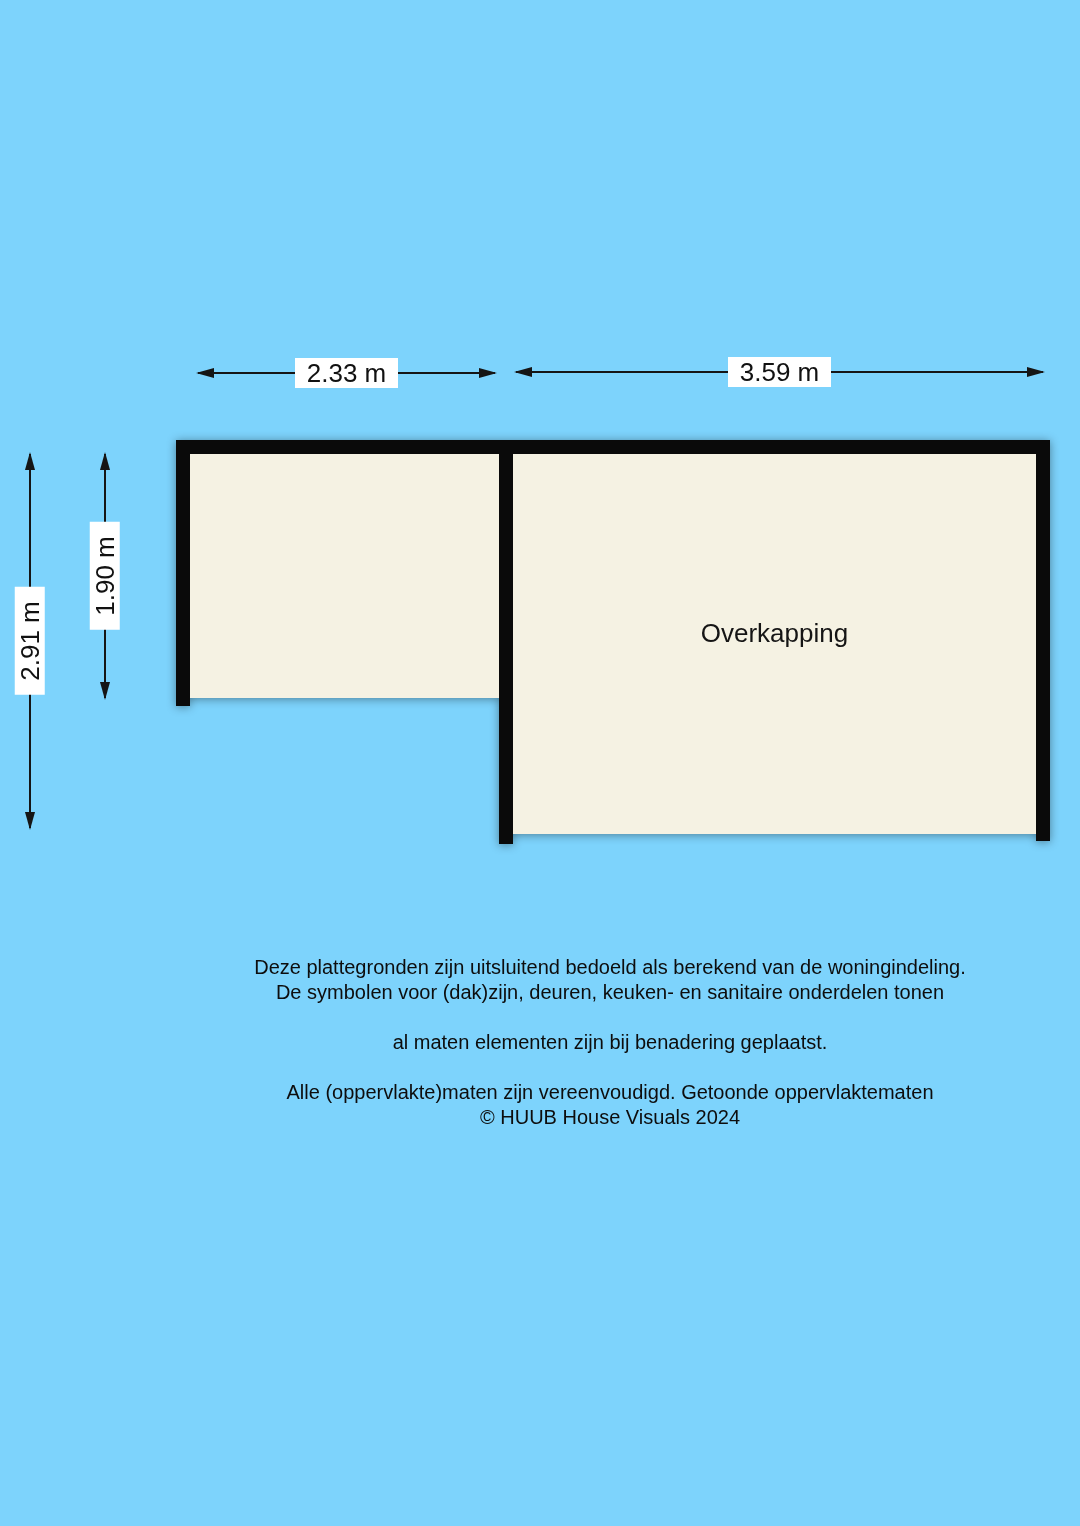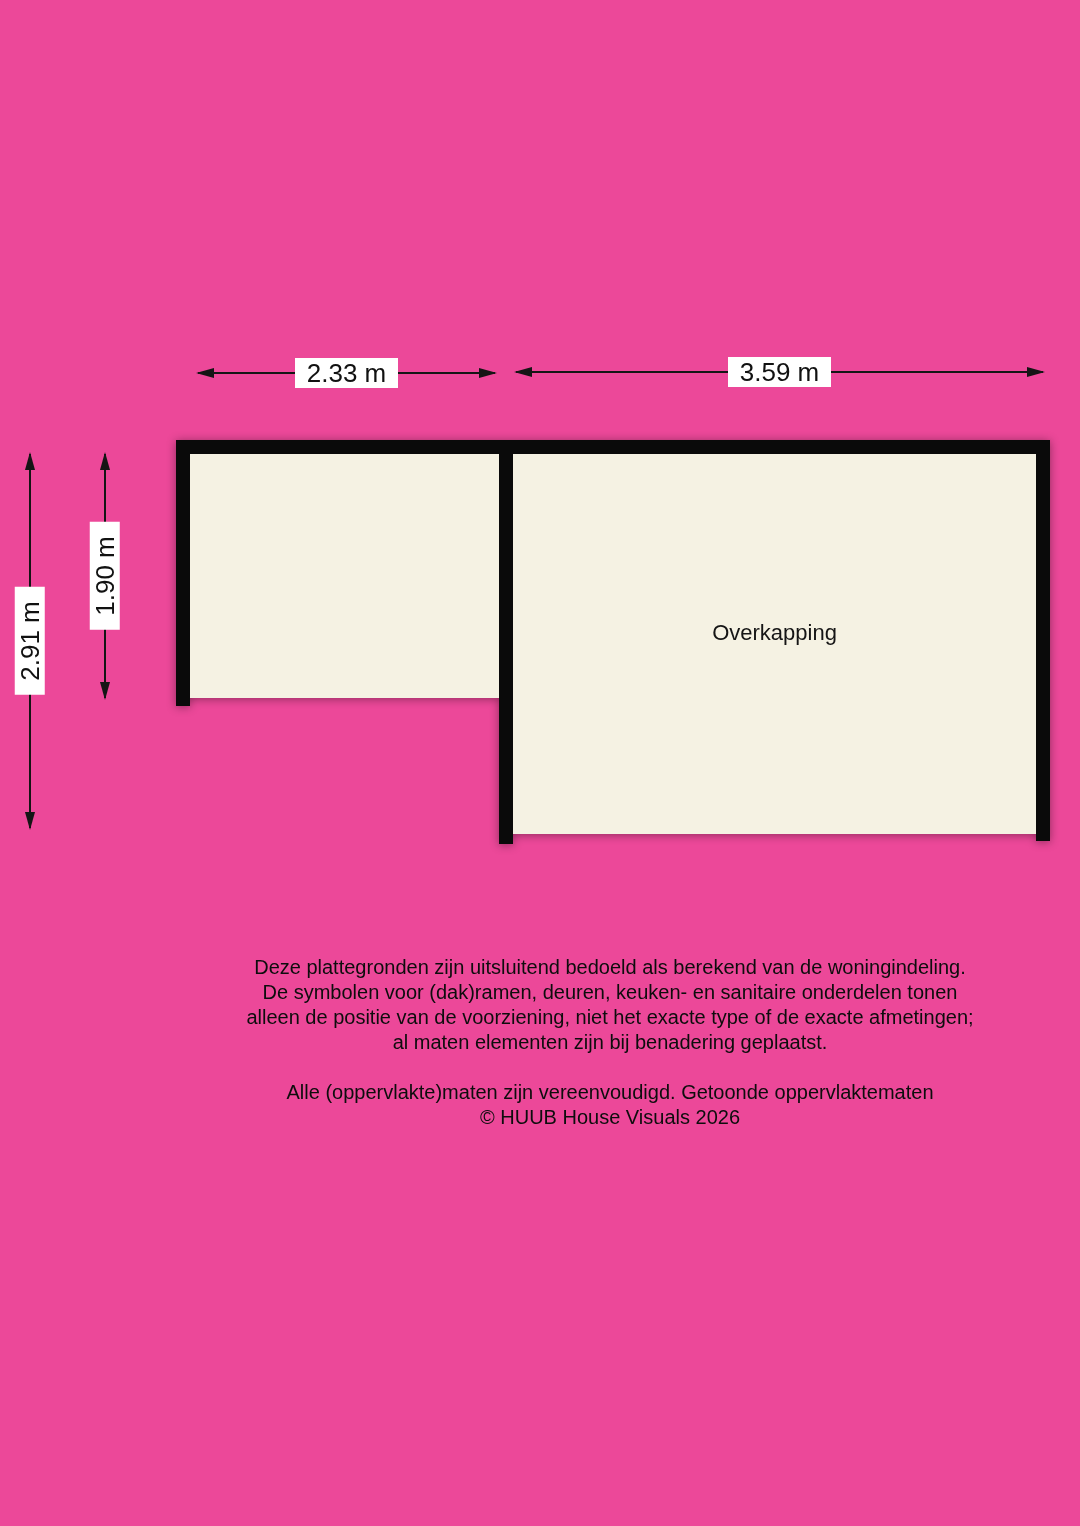--- a/index.html
+++ b/index.html
@@ -5,21 +5,21 @@
   :root{
     --wall:#0a0a0a;
     --floor:#f5f2e3;
     --line:#151515;
   }
   html,body{margin:0;padding:0;background:#ffffff;}
   .canvas{
     position:relative;
     width:1080px;
     height:1526px;
-    background:#ec4899;
+    background:#7dd3fc;
     font-family:"Liberation Sans", sans-serif;
     color:#111;
     overflow:hidden;
   }
 
   
   .plan{
     position:absolute;
     left:176px; top:440px;
     width:874px; height:404px;
@@ -36,21 +36,21 @@
   .floor-small{left:14px; top:14px; width:309px; height:244px;}
   .floor-large{left:337px; top:14px; width:523px; height:380px;}
   .wall-top   {left:0;     top:0;   width:874px; height:14px;}
   .wall-left  {left:0;     top:0;   width:14px;  height:266px;}
   .wall-middle{left:323px; top:0;   width:14px;  height:404px;}
   .wall-right {left:860px; top:0;   width:14px;  height:401px;}
   .room-label{
     position:absolute;
     left:0; right:0; top:164px;
     text-align:center;
-    font-size:22px;
+    font-size:26px;
     line-height:30px;
     color:#151515;
   }
 
   
   .dim{
     position:absolute;
     display:flex;
     align-items:center;
     justify-content:center;
@@ -158,23 +158,23 @@
     </div>
     <div class="wall wall-top"></div>
     <div class="wall wall-left"></div>
     <div class="wall wall-middle"></div>
     <div class="wall wall-right"></div>
   </div>
 
   <div class="notes">
     <p class="p1">
       <span>Deze plattegronden zijn uitsluitend bedoeld als berekend van de woningindeling.</span><br>
-      <span>De symbolen voor (dak)ramen, deuren, keuken- en sanitaire onderdelen tonen</span><br>
-      <span>alleen de positie van de voorziening, niet het exacte type of de exacte afmetingen;</span><br>
+      <span>De symbolen voor (dak)zijn, deuren, keuken- en sanitaire onderdelen tonen</span><br>
+      <br>
       <span>al maten elementen zijn bij benadering geplaatst.</span>
     </p>
     <p class="p2">
       <span>Alle (oppervlakte)maten zijn vereenvoudigd. Getoonde oppervlaktematen</span><br>
     </p>
-    <p class="copyright">© HUUB House Visuals 2026</p>
+    <p class="copyright">© HUUB House Visuals 2024</p>
   </div>
 
 </div>
 
 </body></html>

